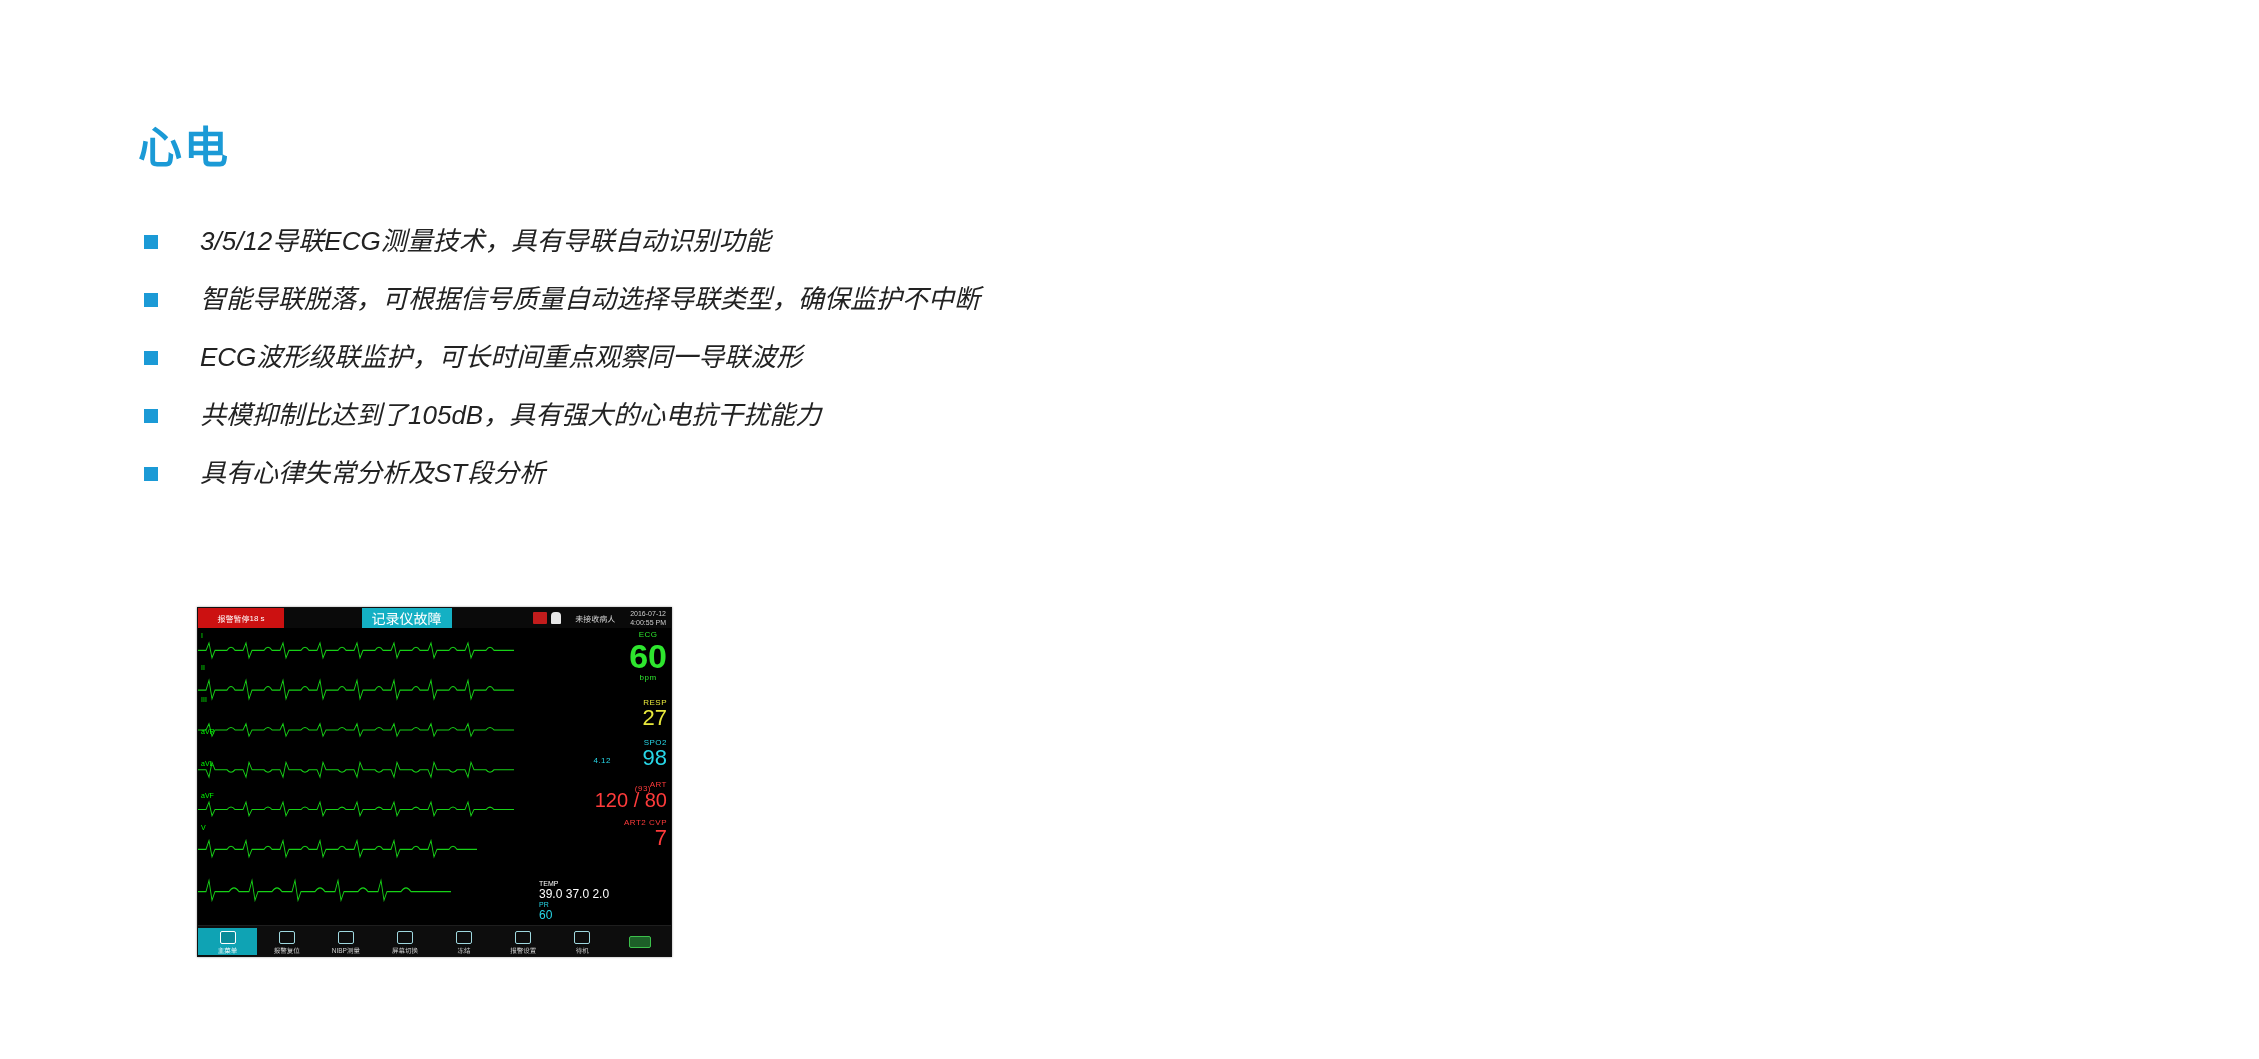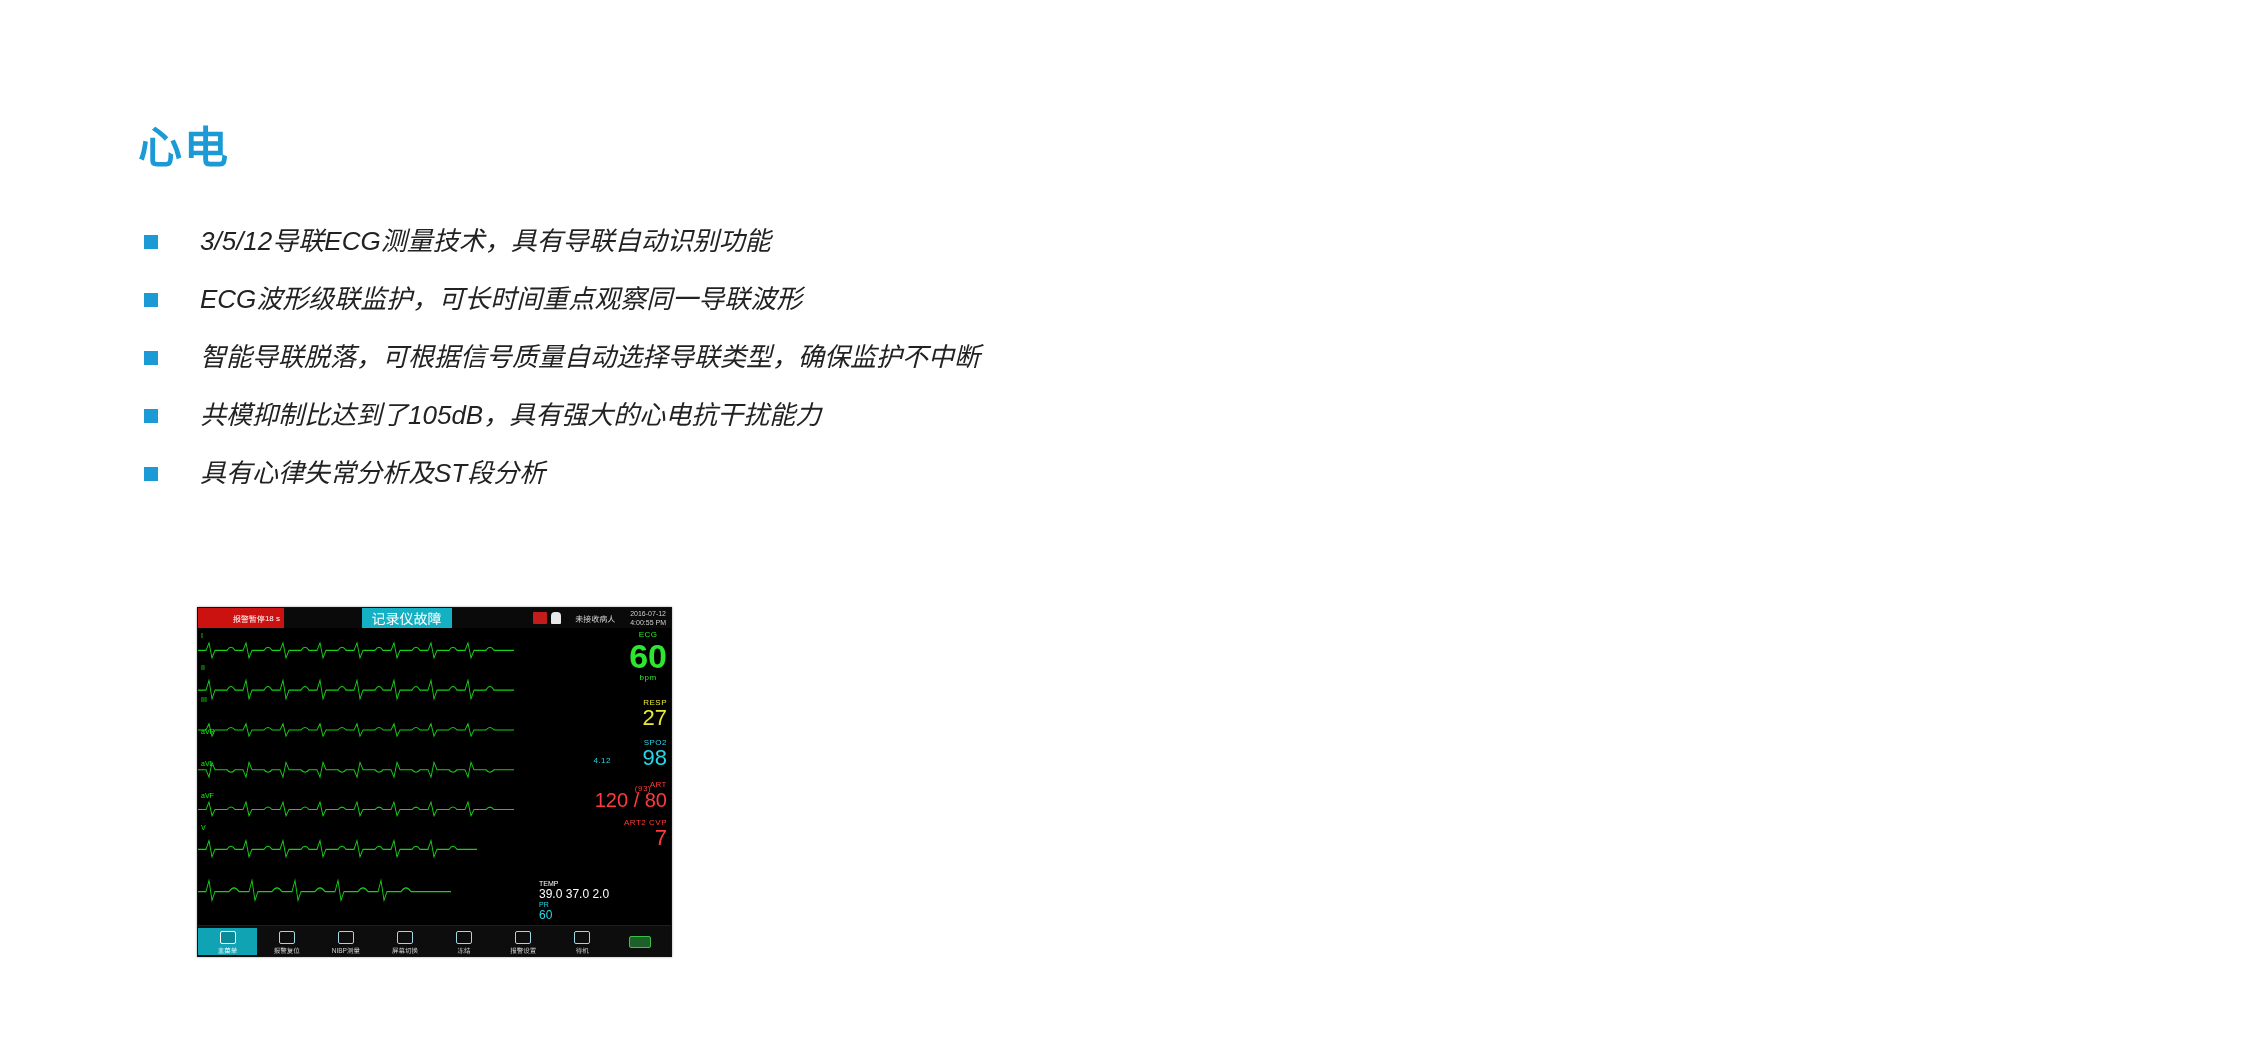--- a/index.html
+++ b/index.html
@@ -40,21 +40,21 @@
   .device{
     position:absolute;
     background:#000;
     border:1px solid #111;
     box-shadow:0 0 2px rgba(0,0,0,.4);
     overflow:hidden;
   }
   .device-left{left:197px;top:607px;width:473px;height:348px;}
 
   .dev-topbar{display:flex;height:20px;align-items:stretch;font-size:8px;color:#fff;}
-  .tb-alarm{background:#cc1111;color:#fff;padding:2px 4px;min-width:78px;display:flex;justify-content:flex-end;align-items:center;}
+  .tb-alarm{background:#cc1111;color:#fff;padding:2px 4px;min-width:78px;display:flex;justify-content:center;align-items:center;}
   .tb-mid{background:#0a0a0a;flex:1;display:flex;align-items:center;justify-content:center;}
   .tb-btn{background:#14b0c4;color:#fff;padding:2px 10px;font-size:14px;border-radius:1px;}
   .tb-icons{display:flex;align-items:center;gap:4px;padding:0 4px;background:#0a0a0a;}
   .tb-icon-red{width:14px;height:12px;background:#c21c1c;display:inline-block;border-radius:1px;}
   .tb-icon-person{width:10px;height:12px;background:#e8e8e8;border-radius:4px 4px 1px 1px;display:inline-block;}
   .tb-patient{background:#0a0a0a;color:#d8d8d8;padding:0 10px;display:flex;align-items:center;font-size:8px;}
   .tb-time{background:#0a0a0a;color:#cfcfcf;padding:1px 5px;font-size:7px;text-align:right;line-height:9px;}
 
   .dev-body{position:relative;height:286px;background:#000;display:flex;}
   .waves{position:relative;flex:1;}
@@ -81,22 +81,22 @@
 </head>
 <body>
 
 <div class="page">
 
   <div class="col col-left">
     <h2 class="section-title">心电</h2>
 
     <ul class="bullets">
       <li><span class="sq"></span><span>3/5/12导联ECG测量技术，具有导联自动识别功能</span></li>
+      <li><span class="sq"></span><span>智能导联脱落，可根据信号质量自动选择导联类型，确保监护不中断</span></li>
       <li><span class="sq"></span><span>ECG波形级联监护，可长时间重点观察同一导联波形</span></li>
-      <li><span class="sq"></span><span>智能导联脱落，可根据信号质量自动选择导联类型，确保监护不中断</span></li>
       <li><span class="sq"></span><span>共模抑制比达到了105dB，具有强大的心电抗干扰能力</span></li>
       <li><span class="sq"></span><span>具有心律失常分析及ST段分析</span></li>
     </ul>
 
     <div class="device device-left">
 
       <div class="dev-topbar">
         <div class="tb-alarm">
           <span>报警暂停</span>
           <span>18 s</span>

